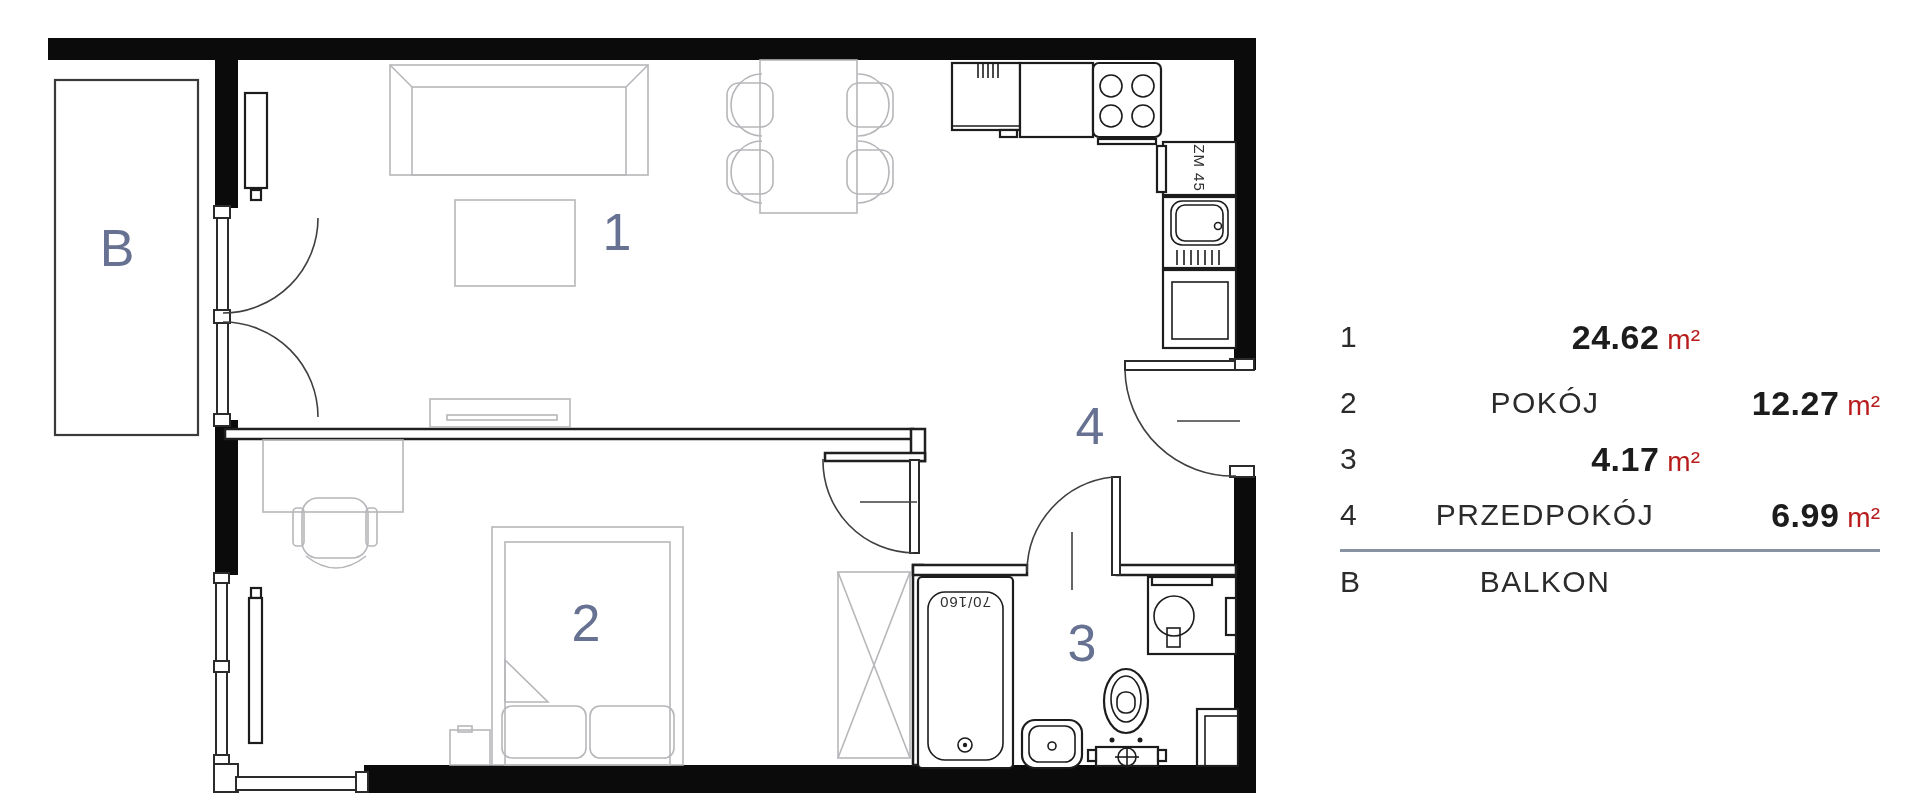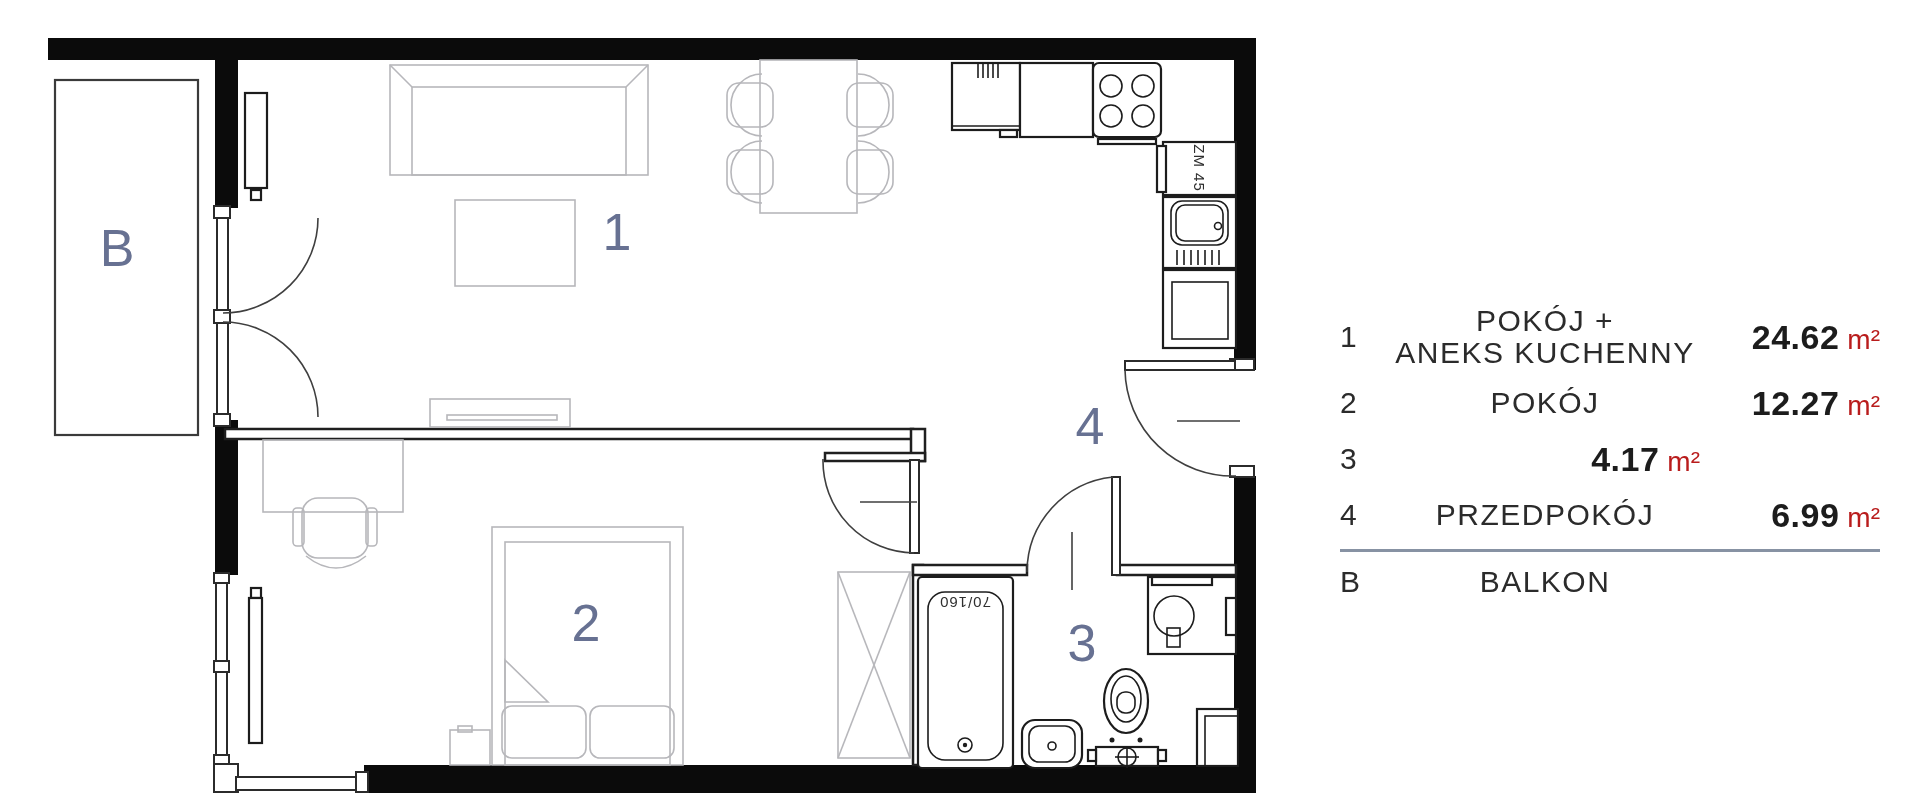--- a/index.html
+++ b/index.html
@@ -262,24 +262,20 @@
       </g>
       <text class="roomlabel" x="1082" y="661" text-anchor="middle" fill="#677192">3</text>
     </g>
 
     <text class="roomlabel" x="1090" y="444" text-anchor="middle" fill="#677192">4</text>
   </svg>
 
   <div class="legend">
     <div class="lrow tall">
       <span class="lnum">1</span>
-      <span class="lname">
-        <span>POKÓJ +</span>
-        <span>ANEKS KUCHENNY</span>
-      </span>
       <span class="lval">
         <span class="larea">24.62</span><span class="lunit">m²</span>
       </span>
     </div>
     <div class="lrow">
       <span class="lnum">2</span>
       <span class="lname">
         <span>POKÓJ</span>
 
       </span>

